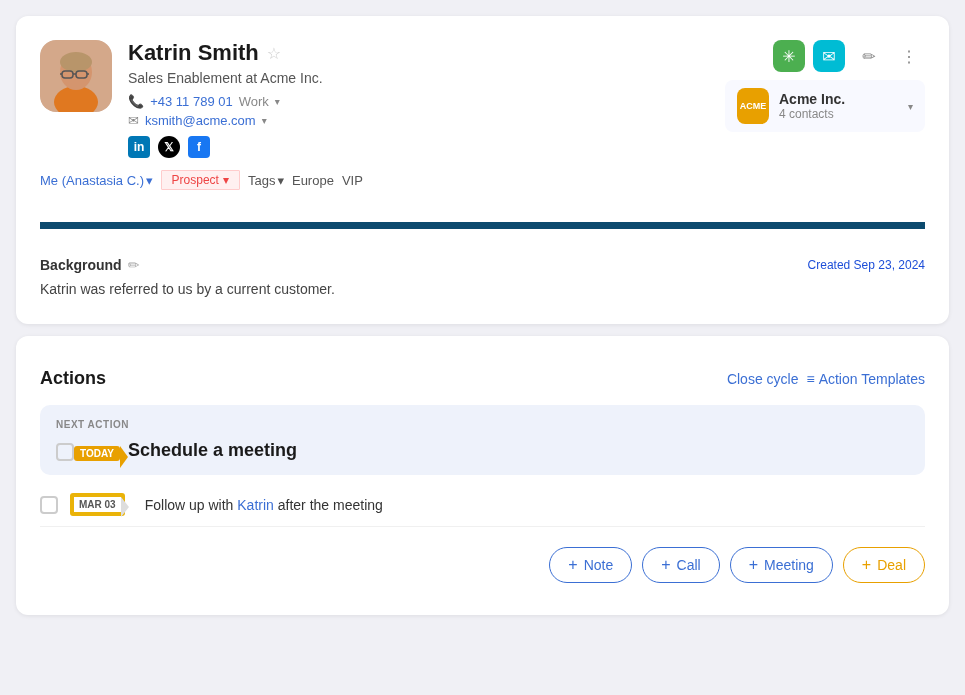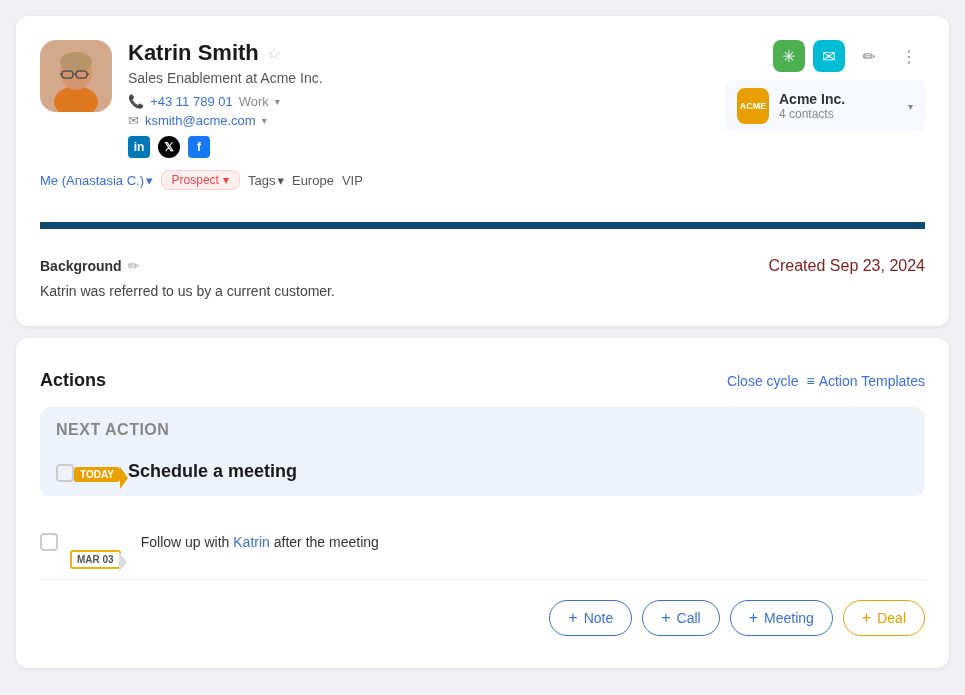--- a/index.html
+++ b/index.html
@@ -162,21 +162,21 @@
       font-size: 13px;
       cursor: pointer;
       display: flex;
       align-items: center;
       gap: 2px;
     }
     .tag-status {
       background: #fff0f0;
       color: #e44;
       border: 1px solid #fcc;
-      border-radius: 8px;
+      border-radius: 1px;
       padding: 2px 10px;
       font-size: 12px;
       cursor: pointer;
       display: flex;
       align-items: center;
       gap: 4px;
     }
     .tag-label {
       color: #555;
       font-size: 13px;
@@ -212,22 +212,22 @@
     .background-title {
       font-weight: 600;
       font-size: 14px;
     }
     .edit-icon {
       color: #aaa;
       font-size: 14px;
       cursor: pointer;
     }
     .created-text {
-      color: #7f1d1d;
-      font-size: 16px;
+      color: #1d4ed8;
+      font-size: 12px;
     }
     .background-text {
       color: #444;
       font-size: 14px;
       line-height: 1.5;
     }
 
     
     .actions-card {
       background: #fff;
@@ -265,26 +265,26 @@
       align-items: center;
       gap: 4px;
     }
     .next-action-box {
       background: #eef2fb;
       border-radius: 10px;
       padding: 14px 16px;
       margin-bottom: 8px;
     }
     .next-action-label {
-      font-size: 16px;
+      font-size: 10px;
       font-weight: 700;
       color: #888;
       letter-spacing: 0.5px;
       text-transform: uppercase;
-      margin-bottom: 22px;
+      margin-bottom: 10px;
     }
     .action-row {
       display: flex;
       align-items: flex-end;
     }
     .action-checkbox {
       width: 18px;
       height: 18px;
       border: 2px solid #ccc;
       border-radius: 4px;
@@ -320,31 +320,30 @@
       align-items: center;
       margin-right: 8px;
     }
     .action-text-main {
       font-size: 18px;
       font-weight: 600;
       color: #1a1a1a;
     }
     .mar-badge {
       background: #fff;
-      border: 2px solid #eab308;
+      border: 4px solid #eab308;
       font-size: 10px;
       font-weight: 700;
       color: #555;
       padding: 2px 5px;
       border-radius: 3px;
       display: flex;
       align-items: center;
       gap: 0;
       position: relative;
-      margin-top: 36px;
     }
     .mar-badge::after {
       content: '';
       position: absolute;
       right: -8px;
       top: 0;
       width: 0;
       height: 0;
       border-top: 10px solid transparent;
       border-bottom: 10px solid transparent;

